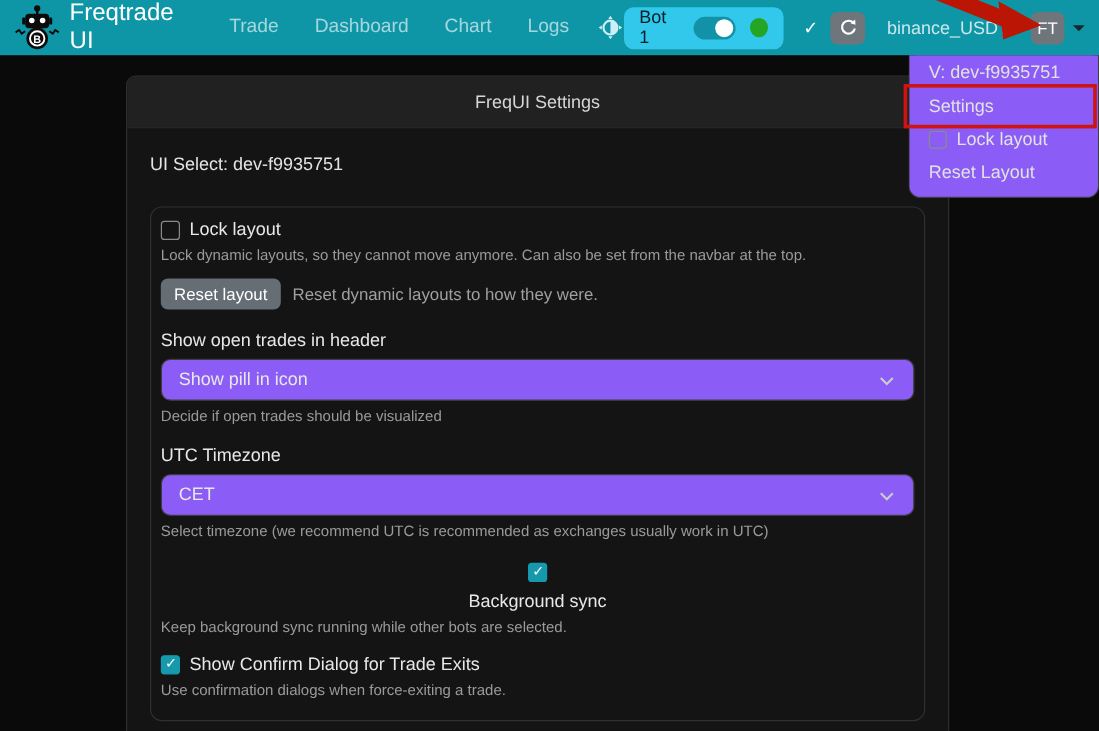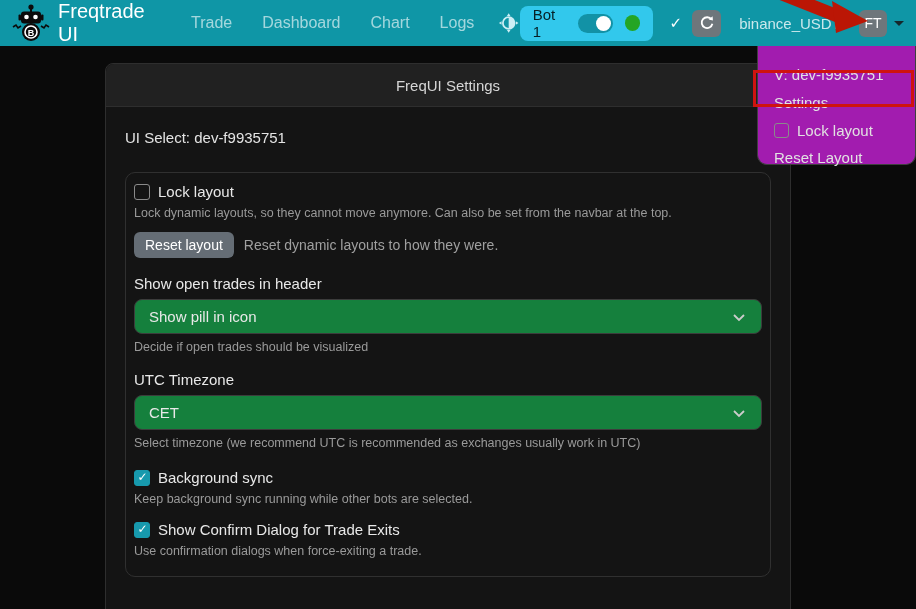--- a/index.html
+++ b/index.html
@@ -49,22 +49,22 @@
   }
   .caret-down {
     width:0; height:0; margin-left:7px;
     border-left:5px solid transparent; border-right:5px solid transparent;
     border-top:5px solid #15282c;
   }
 
   
   .user-menu {
     position:absolute; left:757px; top:46px; width:159px; height:119px;
-    background:#a21caf; border:1px solid #3f3f3f; border-top:none;
-    border-radius:0 0 10px 10px; padding-top:15px; z-index:5;
+    background:#8b5cf6; border:1px solid #3f3f3f; border-top:none;
+    border-radius:0 0 10px 10px; padding-top:1px; z-index:5;
   }
   .menu-item {
     padding:3px 16px; font-size:15px; color:#e2e2e2; white-space:nowrap;
     display:flex; align-items:center; cursor:pointer; line-height:1.45;
   }
   .menu-checkbox {
     width:15px; height:15px; border:1px solid #8a8a8a; border-radius:3px;
     background:transparent; margin-right:8px; flex:0 0 auto;
   }
 
@@ -109,26 +109,26 @@
 
   .reset-row { display:flex; align-items:center; gap:10px; margin-top:12px; }
   .btn-secondary {
     background:#656d75; color:#ffffff; border:none; border-radius:6px;
     font-size:14px; padding:5px 11px; font-family:inherit; cursor:pointer;
   }
   .reset-help { font-size:14px; color:#a0a0a0;text-align:center; }
 
   .field-label { font-size:15px; color:#e8e8e8; margin-top:17px; }
   .select {
-    margin-top:7px; height:35px; background:#15803d; border:1px solid #3c3c3c;
+    margin-top:7px; height:35px; background:#8b5cf6; border:1px solid #3c3c3c;
     border-radius:8px; display:flex; align-items:center; padding:0 14px;
     font-size:15px; color:#e8e8e8; cursor:pointer;
   }
   .select .sel-text { flex:1; }
-  .mt18 { margin-top:19px; }
+  .mt18 { margin-top:19px;flex-direction:column; }
   .mt16 { margin-top:15px; }
 </style>
 </head>
 <body>
 
 <header class="navbar">
   <svg class="logo" viewBox="0 0 38 40">
     <circle cx="19" cy="4" r="2.6" fill="#0b0b0b"></circle>
     <rect x="18" y="5" width="2" height="4" fill="#0b0b0b"></rect>
     <rect x="9" y="8.5" width="20" height="12" rx="3" fill="#0b0b0b"></rect>

